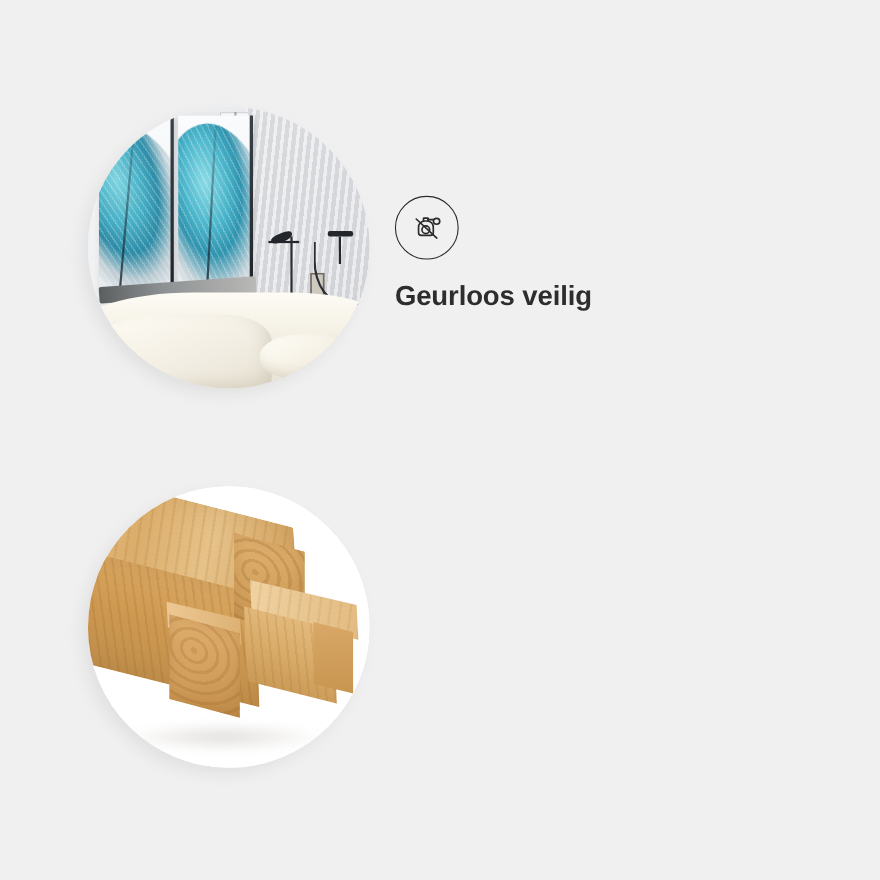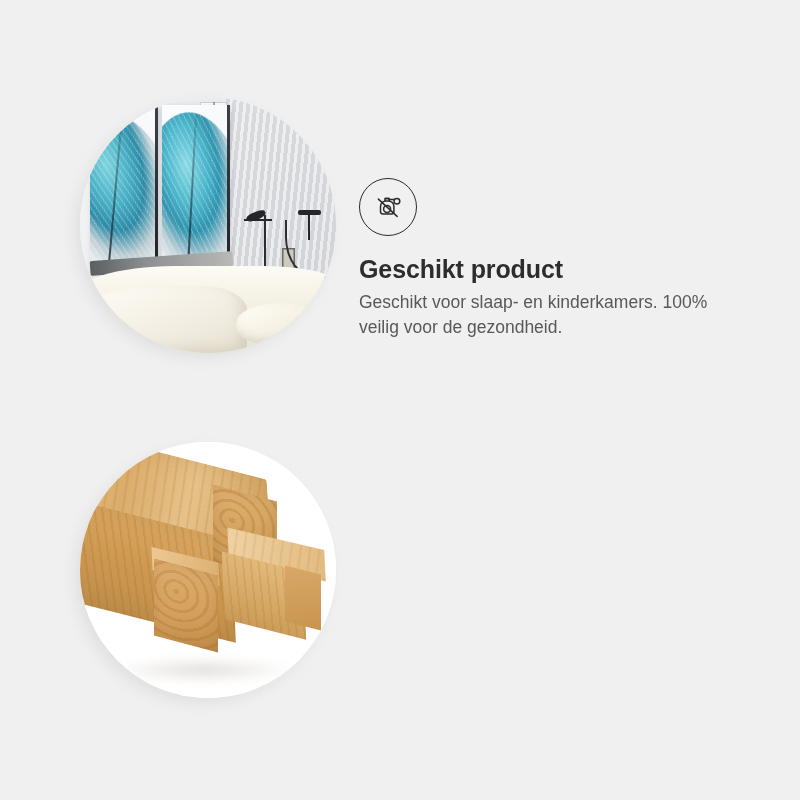--- a/index.html
+++ b/index.html
@@ -467,23 +467,22 @@
         <path d="M24 12.2c0-1.5 1.3-2.7 2.9-2.7s2.9 1.2 2.9 2.7-1.3 2.7-2.9 2.7-2.9-1.2-2.9-2.7z"></path>
 
         <path d="M19.2 10.6h4.9"></path>
 
         <circle cx="17.1" cy="19.9" r="3.5"></circle>
 
         <path d="M8.4 10.1 27.1 27.4"></path>
       </svg>
     </div>
 
-    <h2 class="feature-title f1-title">Geschikt product</h2>
-
-    <p class="feature-desc f1-desc">Geschikt voor slaap- en kinderkamers. 100% veilig voor de gezondheid.</p>
+    <h2 class="feature-title f1-title">Geurloos veilig</h2>
+
   </section>
 
   <section class="feature feature-2">
 
     <div class="media-wrap">
       <div class="media-shadow"></div>
       <div class="media">
         <div class="scene-wood">
           <div class="beam beam-top"></div>
           <div class="beam beam-front"></div>

